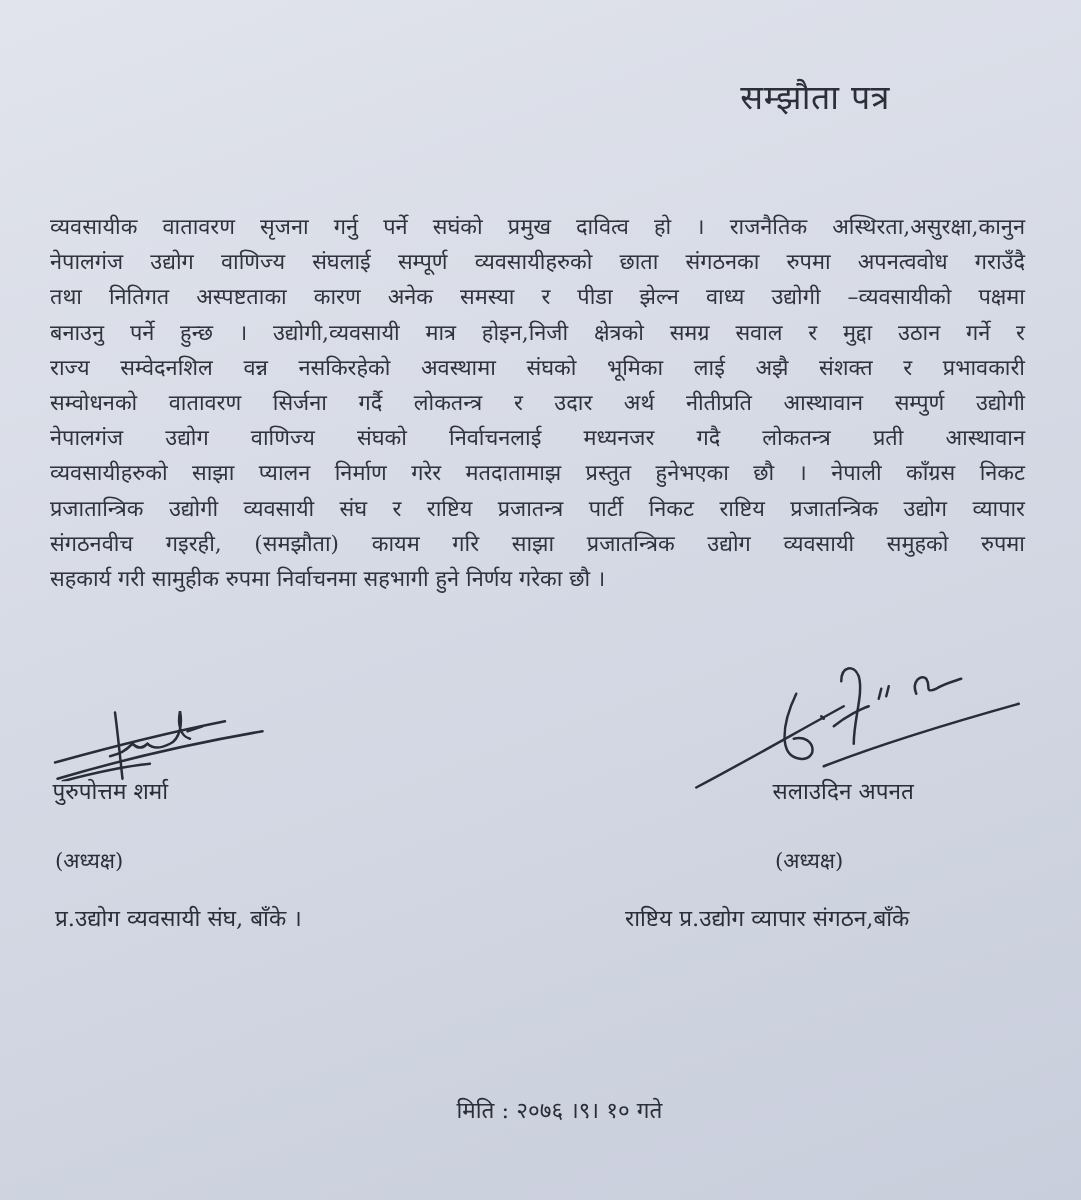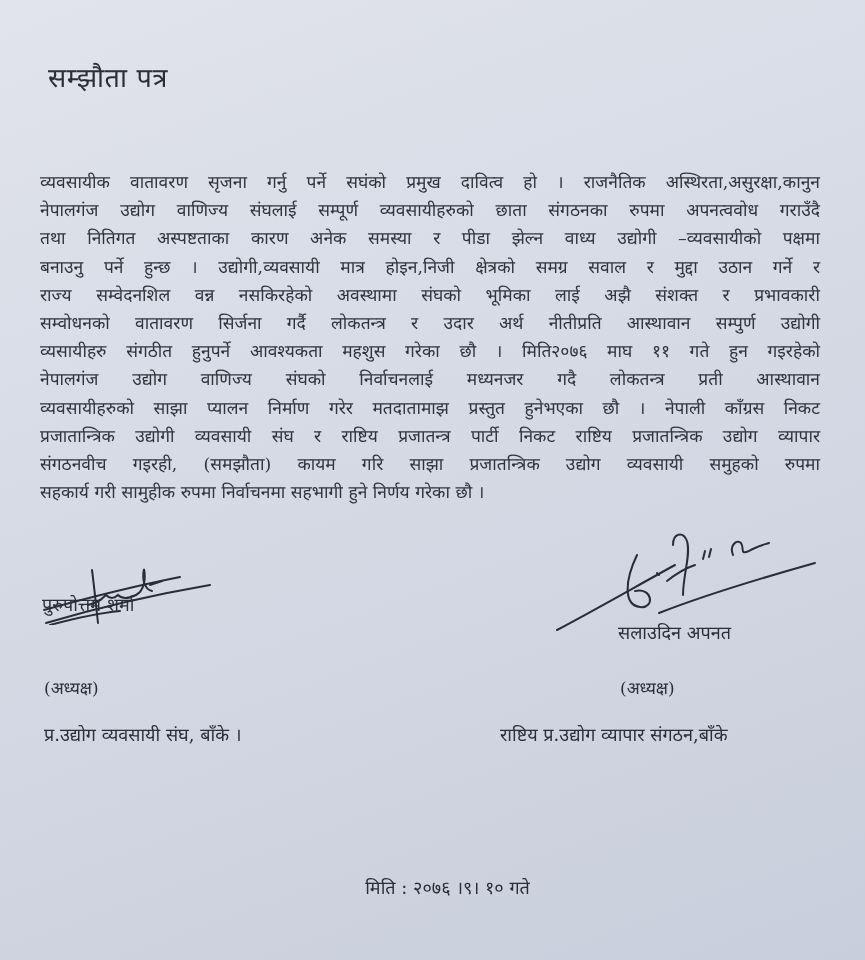--- a/index.html
+++ b/index.html
@@ -18,25 +18,24 @@
     .page {
       position: absolute;
       left: 0; top: 0;
       width: 865px; height: 960px;
     }
     .title {
       position: absolute;
       top: 58px;
       left: 0;
       width: 712px;
-      text-align: left;
+      text-align: right;
       font-size: 27px;
       letter-spacing: 0.5px;
       color: #2c2f37;
-      padding-left: 48px;
     }
     .body-text {
       position: absolute;
       top: 168px;
       left: 40px;
       width: 780px;
       font-size: 17.4px;
       line-height: 28.2px;
       text-align: justify;
       color: #30333c;
@@ -60,21 +59,21 @@
     .sig-right {
       position: absolute;
       left: 555px;
       top: 525px;
       width: 270px;
       height: 110px;
     }
     .name-left {
       position: absolute;
       left: 42px;
-      top: 592px;
+      top: 620px;
       font-size: 18px;
     }
     .name-right {
       position: absolute;
       left: 618px;
       top: 620px;
       font-size: 18px;
     }
     .role-left {
       position: absolute;
@@ -118,21 +117,20 @@
 
   <div class="title">सम्झौता पत्र</div>
 
   <div class="body-text">
     <span class="line">व्यवसायीक वातावरण सृजना गर्नु पर्ने सघंको प्रमुख दावित्व हो । राजनैतिक अस्थिरता,असुरक्षा,कानुन</span>
     <span class="line">नेपालगंज उद्योग वाणिज्य संघलाई सम्पूर्ण व्यवसायीहरुको छाता संगठनका रुपमा अपनत्ववोध गराउँदै</span>
     <span class="line">तथा नितिगत अस्पष्टताका कारण अनेक समस्या र पीडा झेल्न वाध्य उद्योगी –व्यवसायीको पक्षमा</span>
     <span class="line">बनाउनु पर्ने हुन्छ । उद्योगी,व्यवसायी मात्र होइन,निजी क्षेत्रको समग्र सवाल र मुद्दा उठान गर्ने र</span>
     <span class="line">राज्य सम्वेदनशिल वन्न नसकिरहेको अवस्थामा संघको भूमिका लाई अझै संशक्त र प्रभावकारी</span>
     <span class="line">सम्वोधनको वातावरण सिर्जना गर्दै लोकतन्त्र र उदार अर्थ नीतीप्रति आस्थावान सम्पुर्ण उद्योगी</span>
-    <span class="line">व्यसायीहरु संगठीत हुनुपर्ने आवश्यकता महशुस गरेका छौ । मिति२०७६ माघ ११ गते हुन गइरहेको</span>
     <span class="line">नेपालगंज उद्योग वाणिज्य संघको निर्वाचनलाई मध्यनजर गदै लोकतन्त्र प्रती आस्थावान</span>
     <span class="line">व्यवसायीहरुको साझा प्यालन निर्माण गरेर मतदातामाझ प्रस्तुत हुनेभएका छौ । नेपाली काँग्रस निकट</span>
     <span class="line">प्रजातान्त्रिक उद्योगी व्यवसायी संघ र राष्टिय प्रजातन्त्र पार्टी निकट राष्टिय प्रजातन्त्रिक उद्योग व्यापार</span>
     <span class="line">संगठनवीच गइरही, (समझौता) कायम गरि साझा प्रजातन्त्रिक उद्योग व्यवसायी समुहको रुपमा</span>
     <span class="line last">सहकार्य गरी सामुहीक रुपमा निर्वाचनमा सहभागी हुने निर्णय गरेका छौ ।</span>
   </div>
 
   <svg class="sig-left" viewBox="0 0 180 60" fill="none" stroke="#2a2d38" stroke-width="2" stroke-linecap="round">
     <path d="M4 45 C40 35, 90 22, 140 12"></path>
     <path d="M6 58 C50 45, 100 32, 170 20"></path>

